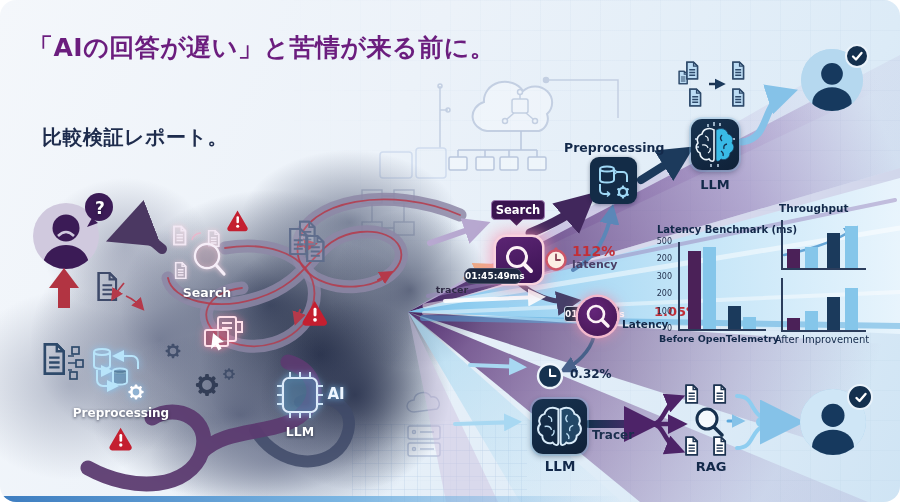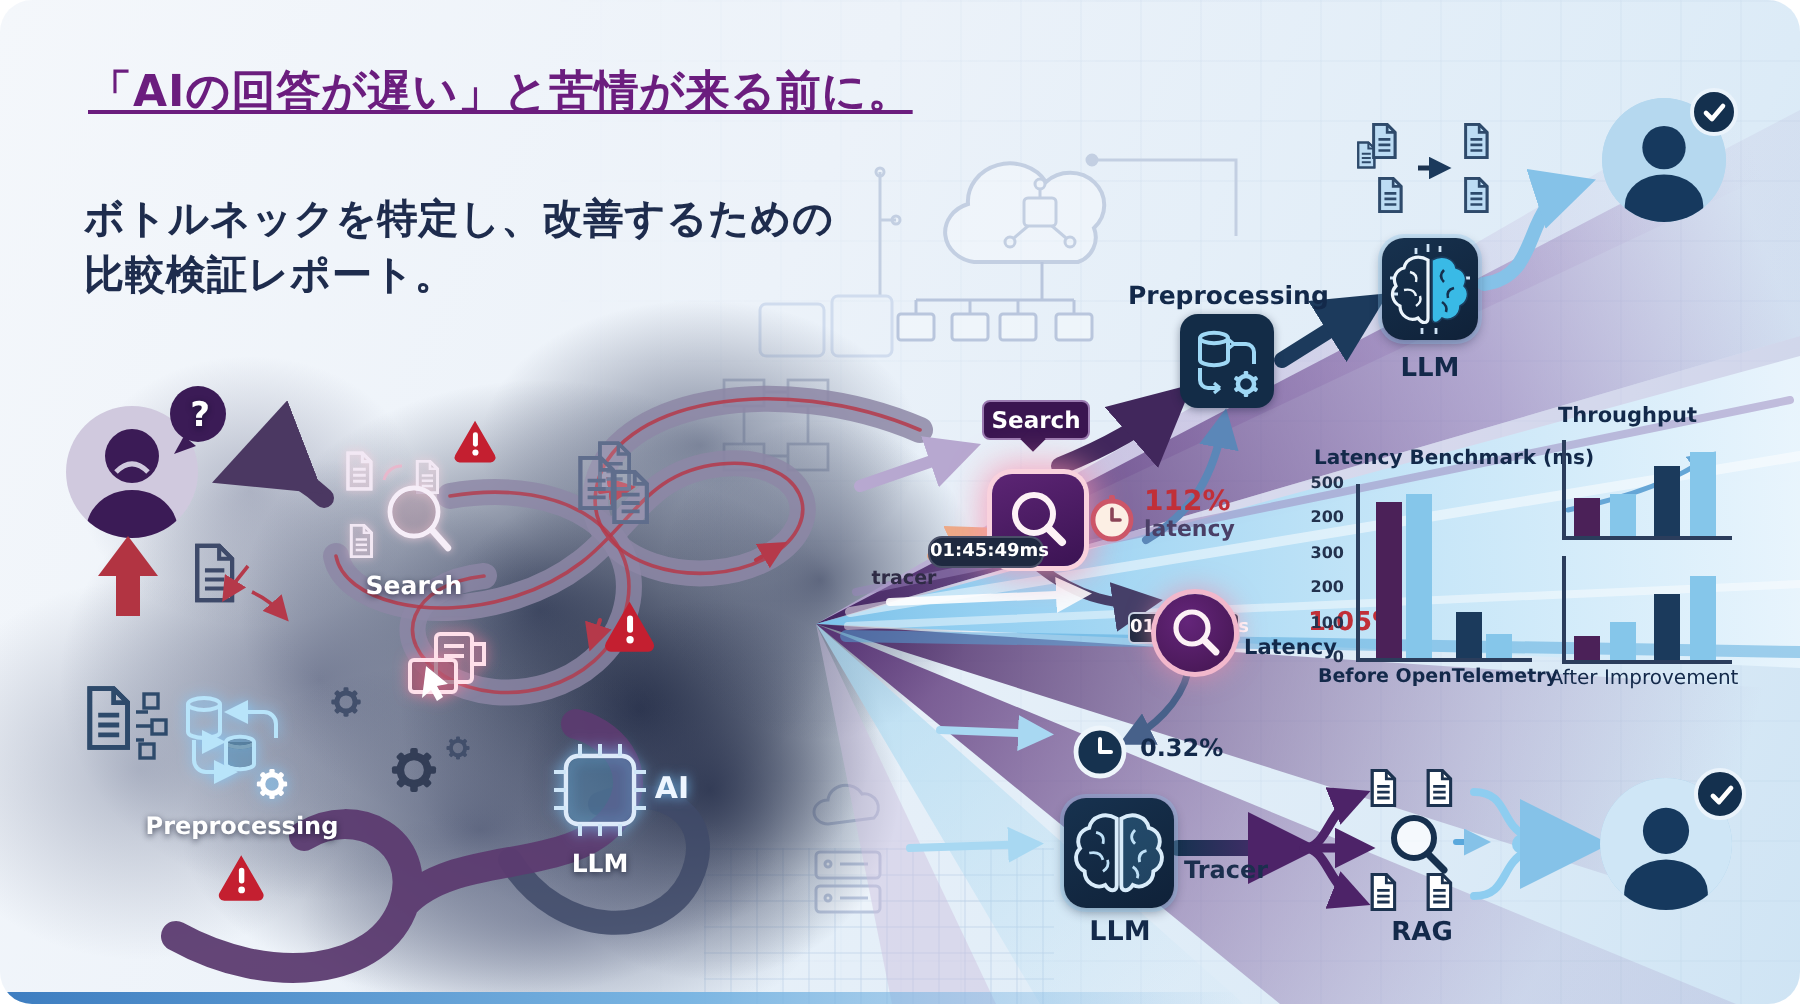--- a/index.html
+++ b/index.html
@@ -13,21 +13,21 @@
                      linear-gradient(90deg,rgba(165,190,220,.16) 1px,transparent 1px);
     background-size:30px 30px;
     -webkit-mask-image:linear-gradient(90deg,transparent 30%,#000 62%);
     mask-image:linear-gradient(90deg,transparent 30%,#000 62%);}
   .graphpaper{left:352px;top:424px;width:175px;height:78px;opacity:.5;
     background-image:linear-gradient(rgba(150,180,215,.35) 1px,transparent 1px),
                      linear-gradient(90deg,rgba(150,180,215,.35) 1px,transparent 1px);
     background-size:13px 13px;}
   .blob{position:absolute;border-radius:50%;}
   
-  .t-title{left:44px;top:31px;font-size:22px;font-weight:bold;color:#6b1d7e;letter-spacing:.5px;white-space:nowrap;text-decoration:underline;}
+  .t-title{left:28px;top:31px;font-size:25px;font-weight:bold;color:#6b1d7e;letter-spacing:.5px;white-space:nowrap;}
   .t-sub{left:42px;font-size:20px;font-weight:700;color:#1e2c4d;letter-spacing:.5px;white-space:nowrap;}
   .lbl{position:absolute;white-space:nowrap;}
   .w{color:#fff;text-shadow:0 1px 3px rgba(10,15,35,.65);}
   .navy{color:#13294a;}
   .crimson{color:#c12f38;}
   .ctr{text-align:center;}
   
   .pill-search{left:491px;top:200px;width:52px;height:18px;background:#3a1550;border:1px solid #9a7ab0;
     border-radius:4px;color:#fff;font-size:11.5px;font-weight:bold;line-height:18px;text-align:center;}
   .pill-ptr{left:512px;top:215px;width:9px;height:9px;background:#3a1550;transform:rotate(45deg);}
@@ -44,21 +44,21 @@
   .mag2{left:578px;top:297px;width:39px;height:39px;border-radius:50%;
     background:radial-gradient(circle at 40% 35%,#64257a,#42154e);
     box-shadow:0 0 0 2.5px #f2b8cc,0 0 12px 3px rgba(240,140,170,.6);}
   .avatar{position:absolute;border-radius:50%;background:#b5d8ef;overflow:hidden;}
   .badge{position:absolute;border-radius:50%;background:#14304e;border:2px solid #eaf3fb;
     display:flex;align-items:center;justify-content:center;}
   
   .plot{position:absolute;border-left:2px solid #2b3d5c;border-bottom:2px solid #2b3d5c;}
   .bar{position:absolute;bottom:0;}
   .yticks{position:absolute;width:18px;}
-  .ytick{position:absolute;right:2px;font-size:8px;font-weight:bold;color:#23324e;line-height:8px;}
+  .ytick{position:absolute;right:2px;font-size:8px;font-weight:normal;color:#23324e;line-height:8px;}
   .bottom-strip{left:0;top:496px;width:620px;height:6px;
     background:linear-gradient(90deg,#3d7dc0,#7ab5e2 55%,rgba(170,210,240,0));}
 </style>
 </head>
 <body>
 
 <div class="stage">
 
   <div class="grid-overlay abs"></div>
   <div class="graphpaper abs"></div>
@@ -409,21 +409,20 @@
       <use href="#docF" x="683" y="436" width="17" height="20" color="#ffffff" stroke="#1c3350" stroke-width="1.7"></use>
       <use href="#docF" x="711" y="436" width="17" height="20" color="#ffffff" stroke="#1c3350" stroke-width="1.7"></use>
       <g>
         <circle cx="707" cy="419" r="10" stroke="#16304e" stroke-width="3" fill="rgba(255,255,255,.7)"></circle>
         <path d="M714,427 l8,8" stroke="#16304e" stroke-width="3.5" stroke-linecap="round"></path>
       </g>
     </g>
   </svg>
 
   <div class="lbl t-title">「AIの回答が遅い」と苦情が来る前に。</div>
-  <div class="lbl t-sub" style="top:96px;">ボトルネックを特定し、改善するための</div>
   <div class="lbl t-sub" style="top:124px;">比較検証レポート。</div>
 
   <div class="lbl w ctr" style="left:92px;top:198px;width:16px;font-size:17px;font-weight:bold;">?</div>
   <div class="lbl w ctr" style="left:168px;top:285px;width:78px;font-size:12.5px;font-weight:bold;">Search</div>
   <div class="lbl w ctr" style="left:60px;top:406px;width:122px;font-size:12px;font-weight:bold;">Preprocessing</div>
   <div class="lbl ctr" style="left:283px;top:385px;width:34px;font-size:15px;font-weight:bold;color:#eef6ff;text-shadow:0 0 6px rgba(120,200,255,.9);margin-left:36px;">AI</div>
   <div class="lbl w ctr" style="left:284px;top:424px;width:32px;font-size:12.5px;font-weight:bold;">LLM</div>
 
   <div class="abs pill-search">Search</div>
   <div class="abs pill-ptr"></div>

